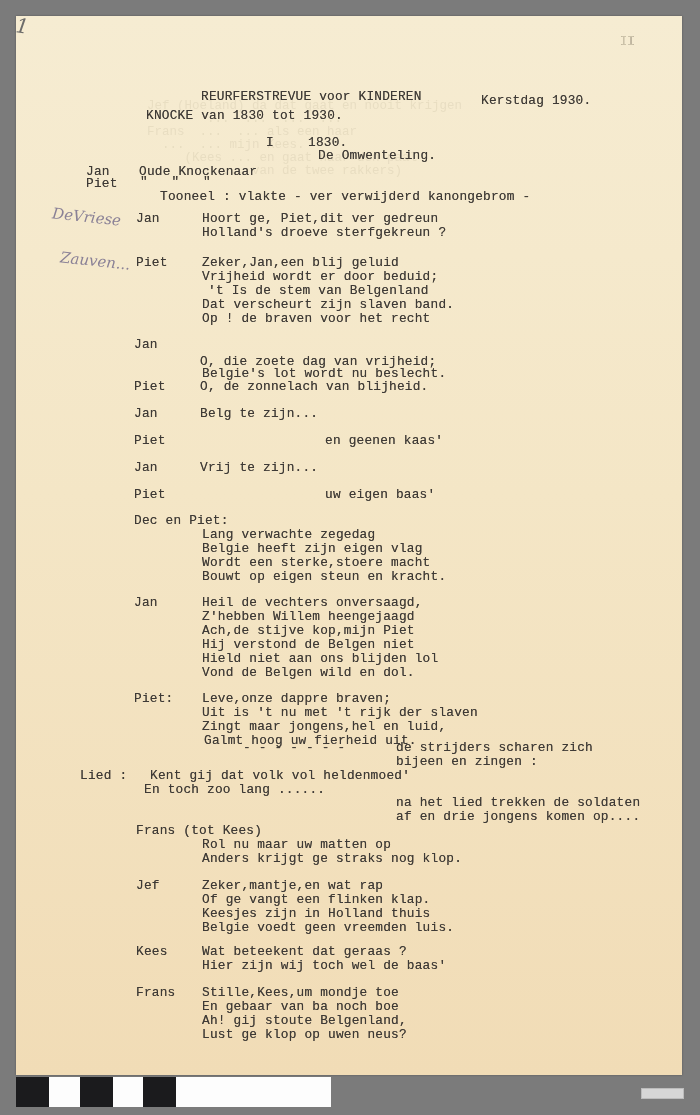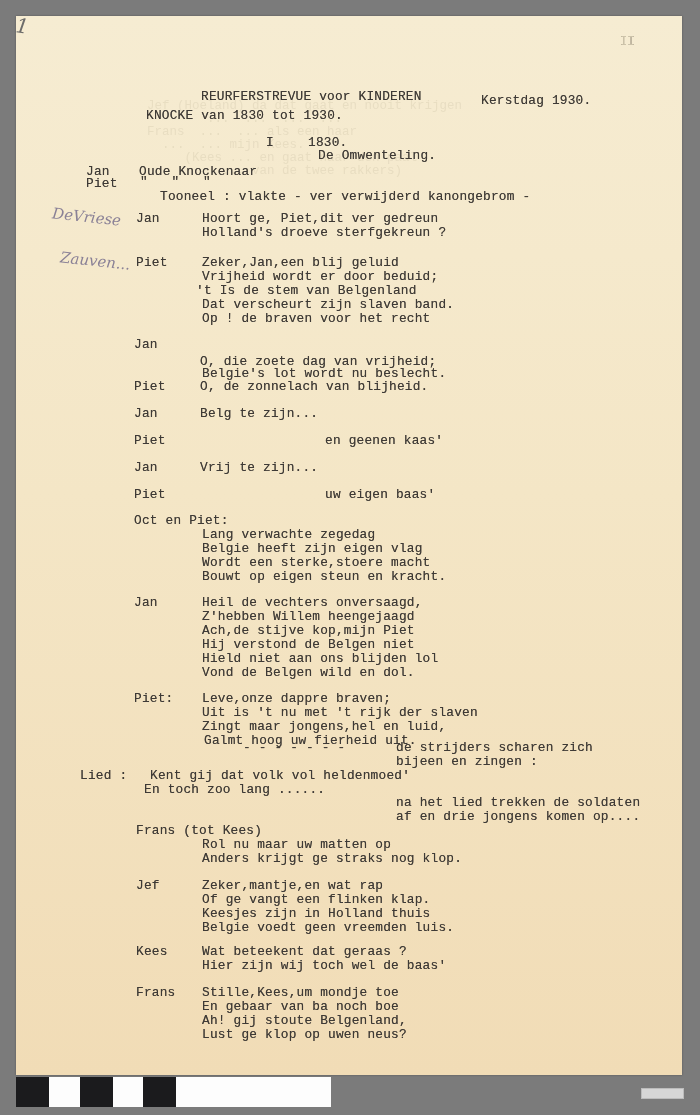--- a/index.html
+++ b/index.html
@@ -67,21 +67,21 @@
 <div class="hand" style="left:52px;top:208px;">DeVriese</div>
 <div class="hand" style="left:60px;top:252px;">Zauven...</div>
 
 <div class="t" style="left:136px;top:212px;">Jan</div>
 <div class="t" style="left:202px;top:212px;">Hoort ge, Piet,dit ver gedreun</div>
 <div class="t" style="left:202px;top:226px;">Holland's droeve sterfgekreun ?</div>
 
 <div class="t" style="left:136px;top:256px;">Piet</div>
 <div class="t" style="left:202px;top:256px;">Zeker,Jan,een blij geluid</div>
 <div class="t" style="left:202px;top:270px;">Vrijheid wordt er door beduid;</div>
-<div class="t" style="left:196px;top:284px;">'t Is de stem van Belgenland</div>
+<div class="t" style="left:208px;top:284px;">'t Is de stem van Belgenland</div>
 <div class="t" style="left:202px;top:298px;">Dat verscheurt zijn slaven band.</div>
 <div class="t" style="left:202px;top:312px;">Op ! de braven voor het recht</div>
 <div class="t" style="left:202px;top:326px;margin-top:41px;">Belgie's lot wordt nu beslecht.</div>
 
 <div class="t" style="left:134px;top:338px;">Jan</div>
 <div class="t" style="left:200px;top:355px;">O, die zoete dag van vrijheid;</div>
 
 <div class="t" style="left:134px;top:380px;">Piet</div>
 <div class="t" style="left:200px;top:380px;">O, de zonnelach van blijheid.</div>
 
@@ -90,21 +90,21 @@
 
 <div class="t" style="left:134px;top:434px;">Piet</div>
 <div class="t" style="left:325px;top:434px;">en geenen kaas'</div>
 
 <div class="t" style="left:134px;top:461px;">Jan</div>
 <div class="t" style="left:200px;top:461px;">Vrij te zijn...</div>
 
 <div class="t" style="left:134px;top:488px;">Piet</div>
 <div class="t" style="left:325px;top:488px;">uw eigen baas'</div>
 
-<div class="t" style="left:134px;top:514px;">Oct en Piet:</div>
+<div class="t" style="left:134px;top:514px;">Dec en Piet:</div>
 <div class="t" style="left:202px;top:528px;">Lang verwachte zegedag</div>
 <div class="t" style="left:202px;top:542px;">Belgie heeft zijn eigen vlag</div>
 <div class="t" style="left:202px;top:556px;">Wordt een sterke,stoere macht</div>
 <div class="t" style="left:202px;top:570px;">Bouwt op eigen steun en kracht.</div>
 
 <div class="t" style="left:134px;top:596px;">Jan</div>
 <div class="t" style="left:202px;top:596px;">Heil de vechters onversaagd,</div>
 <div class="t" style="left:202px;top:610px;">Z'hebben Willem heengejaagd</div>
 <div class="t" style="left:202px;top:624px;">Ach,de stijve kop,mijn Piet</div>
 <div class="t" style="left:202px;top:638px;">Hij verstond de Belgen niet</div>

